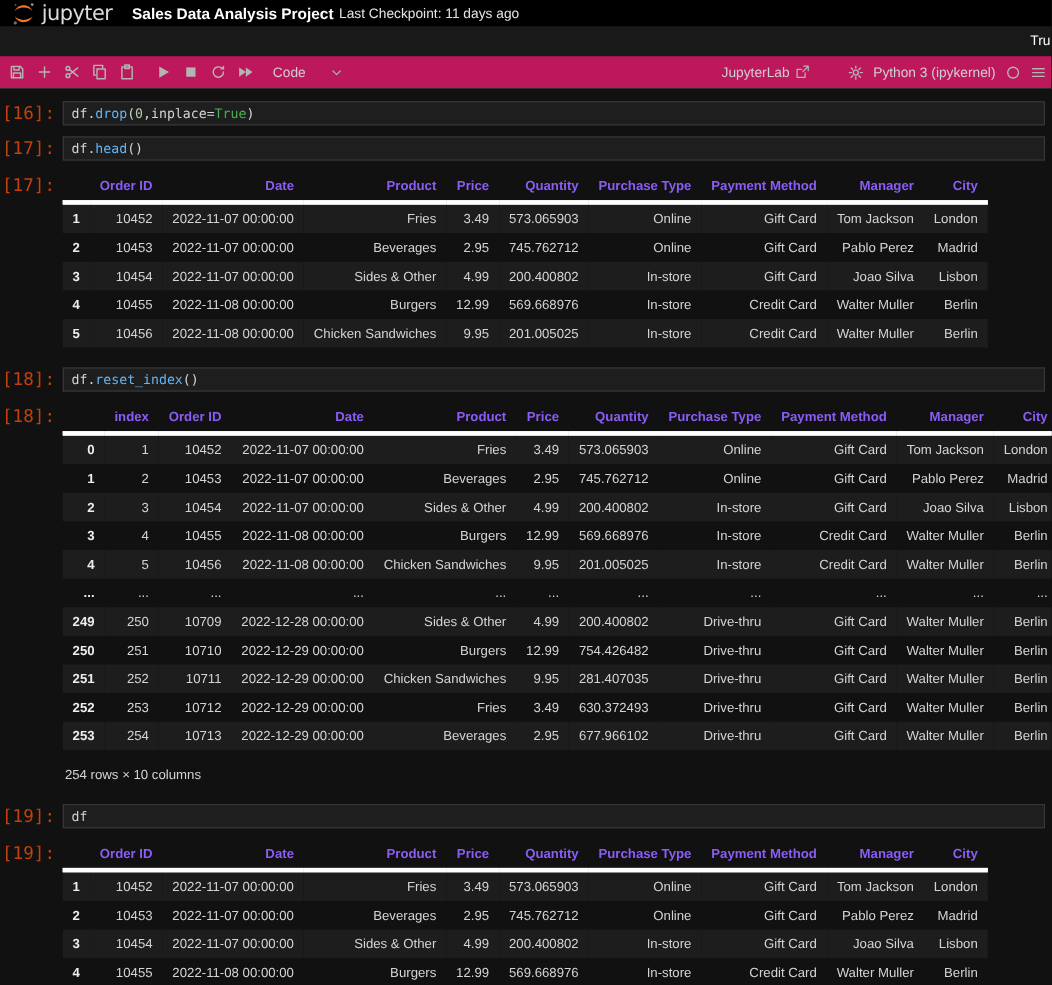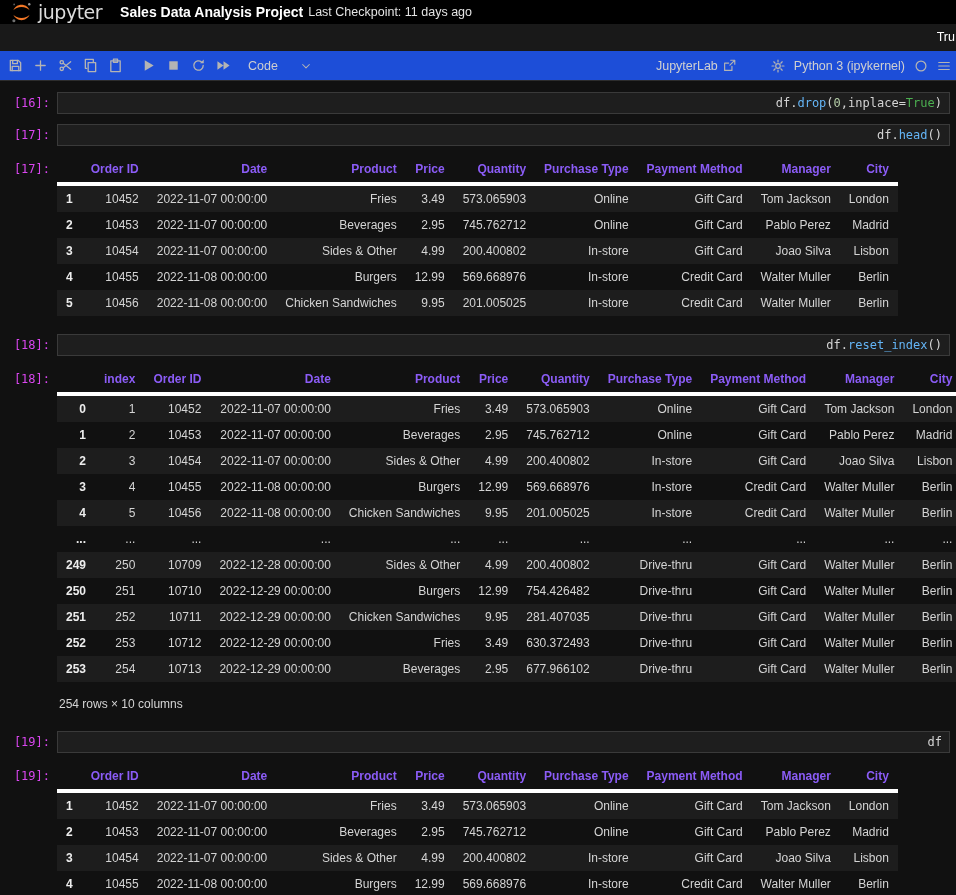--- a/index.html
+++ b/index.html
@@ -16,45 +16,45 @@
   .logo-text { color:#dcdcdc; font-size:19px; font-family:"DejaVu Sans", sans-serif; letter-spacing:-0.5px; }
   .nb-title { color:#fff; font-size:14px; font-weight:700; margin-left:18px; }
   .checkpoint { color:#e3e3e3; font-size:12.5px; margin-left:5px; }
 
   
   .menubar { height:27px; background:#191919; display:flex; align-items:center; padding-left:2px; position:relative; }
   .menu-item { color:#d4d4d4; font-size:13px; padding:0 10px; line-height:27px; cursor:default; }
   .menu-right { position:absolute; right:0; top:0; line-height:27px; color:#fff; font-size:12.5px; padding-right:1px; }
 
   
-  .toolbar { height:30px; background:#1d4ed8; border-bottom:1px solid #2d2d2d; display:flex; align-items:center; padding:0 3px; }
+  .toolbar { height:30px; background:#be185d; border-bottom:1px solid #2d2d2d; display:flex; align-items:center; padding:0 3px; }
   .tbtn { background:none; border:none; padding:0; width:24px; height:24px; display:flex; align-items:center; justify-content:center; margin-right:1px; cursor:pointer; }
   .tbtn svg { display:block; }
   .ticon { stroke:#b4b4b4; fill:none; stroke-width:1.4; stroke-linecap:round; stroke-linejoin:round; }
   .ticon-fill { fill:#b4b4b4; stroke:none; }
   .tgap { width:8px; }
   .celltype { display:flex; align-items:center; gap:22px; color:#cfcfcf; font-size:12.5px; margin-left:12px; cursor:pointer; }
   .toolbar-right { margin-left:auto; display:flex; gap:9px; color:#d0d0d0; font-size:12.5px; padding-right:2px; }
   .jlab-link { display:flex; align-items:center; gap:5px; cursor:pointer; }
 
   
   #notebook { padding:11px 6px 0 0; background:#111; }
   .cell { margin-bottom:10px; }
   .cell.has-output { margin-bottom:18px; }
   .cell-row { display:flex; align-items:flex-start; }
   .prompt {
     flex:0 0 57px; text-align:right; padding-right:7px;
-    font-family:"DejaVu Sans Mono", monospace; font-size:12px; color:#d946ef; line-height:22px;
+    font-family:"DejaVu Sans Mono", monospace; font-size:16px; color:#c2410c; line-height:22px;
   }
   .editor {
     flex:1; background:#1e1e1e; border:1px solid #3a3a3a;
     padding:2px 7px; font-family:"DejaVu Sans Mono", monospace; font-size:12px; line-height:16px;
     color:#d4d4d4; cursor:text;
   }
-  .editor pre { margin:0; font:inherit;text-align:right; }
+  .editor pre { margin:0; font:inherit; }
 
   .output-row { margin-top:10px; }
   .output-row .prompt { padding-top:6px; line-height:14px; }
   .out-area { flex:1; }
 
   table.dataframe { border-collapse:collapse; font-size:12px; color:#d4d4d4; }
   .dataframe th, .dataframe td { padding:6px 9px; text-align:right; white-space:nowrap; vertical-align:middle; }
   .dataframe thead th { color:#8b5cf6; font-weight:700; border-bottom:4px solid #ffffff; }
   .dataframe tbody th { color:#ededed; font-weight:700; }
   .dataframe tbody tr:nth-child(odd) { background:#1d1d1d; }

